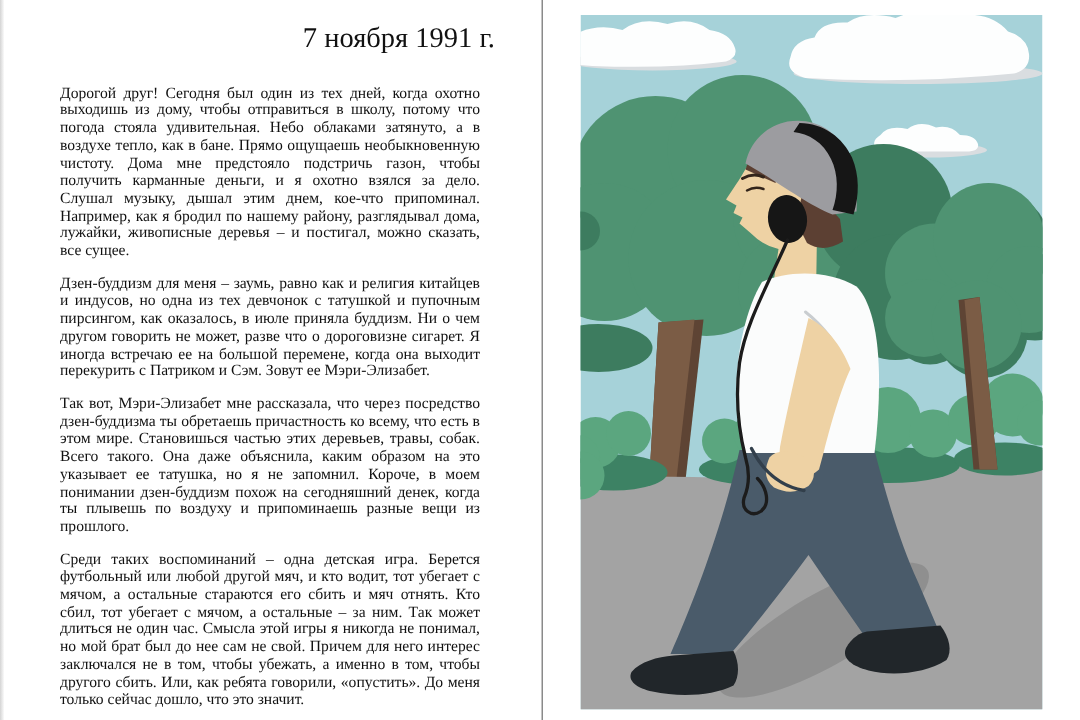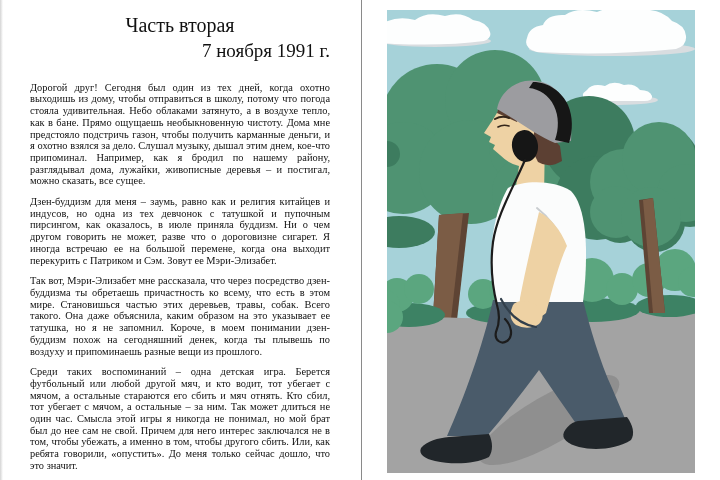--- a/index.html
+++ b/index.html
@@ -9,21 +9,21 @@
     font-family:"Liberation Serif","DejaVu Serif",serif;
   }
   .page-edge{position:absolute;left:0;top:0;width:3px;height:480px;
     background:linear-gradient(90deg,#d4d4d4,#ffffff);}
   .divider{position:absolute;left:361px;top:0;width:1px;height:480px;background:#8a8a8a;}
   .left-page{position:absolute;left:0;top:0;width:361px;height:480px;
     padding:13px 31px 0 30px;box-sizing:border-box;}
   .title{font-size:20px;font-weight:normal;text-align:center;margin:0;line-height:1.25;}
   .date{font-size:19px;font-weight:normal;text-align:right;margin:1px 0 0 0;line-height:1.25;}
   .body-text{margin-top:19px;}
-  .body-text p{font-size:10.4px;line-height:11.7px;text-align:justify;margin:0;}
+  .body-text p{font-size:10.4px;line-height:11.7px;text-align:justify;margin:10px;}
   .body-text p + p{margin-top:9px;}
   .illustration{position:absolute;left:387px;top:10px;width:308px;height:463px;display:block;}
   
   .sky{fill:var(--sky);}
   .cloud{fill:var(--cloud);}
   .cloud-sh{fill:var(--cloud-shadow);}
   .tree{fill:var(--tree);}
   .tree-d{fill:var(--tree-dark);}
   .bush{fill:var(--bush);}
   .bush-d{fill:var(--bush-dark);}
@@ -42,21 +42,20 @@
   .cord{stroke:var(--cord);stroke-width:2.2;fill:none;stroke-linecap:round;}
   .pocket{stroke:var(--pocket);stroke-width:2.2;fill:none;stroke-linecap:round;}
   .face-line{stroke:var(--face-lines);fill:none;stroke-linecap:round;}
 </style>
 </head>
 <body>
 
 <div class="page-edge"></div>
 
 <div class="left-page">
-  <h1 class="title">Часть вторая</h1>
   <h2 class="date">7 ноября 1991 г.</h2>
   <div class="body-text">
     <p>Дорогой друг! Сегодня был один из тех дней, когда охотно выходишь из дому, чтобы отправиться в школу, потому что погода стояла удивительная. Небо облаками затянуто, а в воздухе тепло, как в бане. Прямо ощущаешь необыкновенную чистоту. Дома мне предстояло подстричь газон, чтобы получить карманные деньги, и я охотно взялся за дело. Слушал музыку, дышал этим днем, кое-что припоминал. Например, как я бродил по нашему району, разглядывал дома, лужайки, живописные деревья – и постигал, можно сказать, все сущее.</p>
     <p>Дзен-буддизм для меня – заумь, равно как и религия китайцев и индусов, но одна из тех девчонок с татушкой и пупочным пирсингом, как оказалось, в июле приняла буддизм. Ни о чем другом говорить не может, разве что о дороговизне сигарет. Я иногда встречаю ее на большой перемене, когда она выходит перекурить с Патриком и Сэм. Зовут ее Мэри-Элизабет.</p>
     <p>Так вот, Мэри-Элизабет мне рассказала, что через посредство дзен-буддизма ты обретаешь причастность ко всему, что есть в этом мире. Становишься частью этих деревьев, травы, собак. Всего такого. Она даже объяснила, каким образом на это указывает ее татушка, но я не запомнил. Короче, в моем понимании дзен-буддизм похож на сегодняшний денек, когда ты плывешь по воздуху и припоминаешь разные вещи из прошлого.</p>
     <p>Среди таких воспоминаний – одна детская игра. Берется футбольный или любой другой мяч, и кто водит, тот убегает с мячом, а остальные стараются его сбить и мяч отнять. Кто сбил, тот убегает с мячом, а остальные – за ним. Так может длиться не один час. Смысла этой игры я никогда не понимал, но мой брат был до нее сам не свой. Причем для него интерес заключался не в том, чтобы убежать, а именно в том, чтобы другого сбить. Или, как ребята говорили, «опустить». До меня только сейчас дошло, что это значит.</p>
   </div>
 </div>
 
 <div class="divider"></div>

